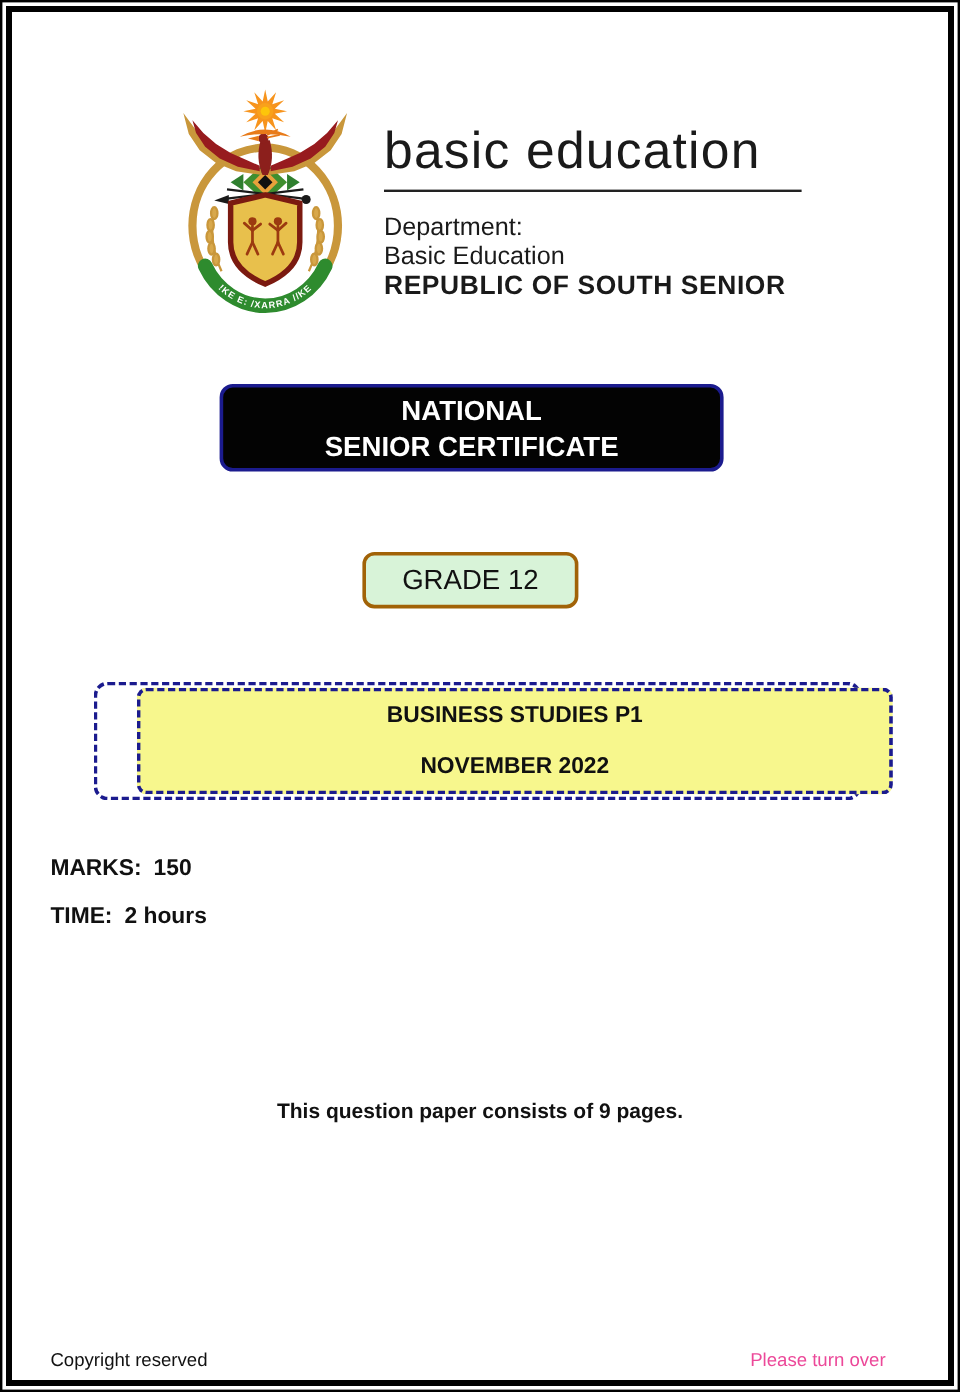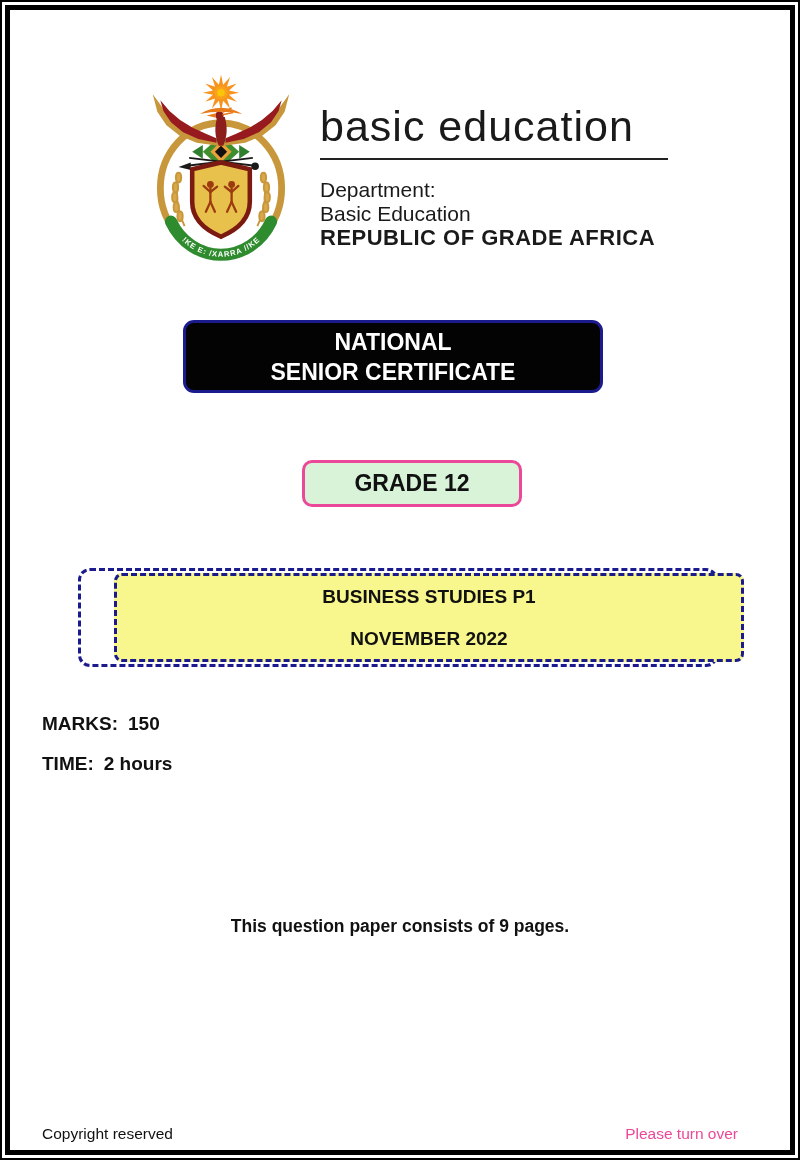--- a/index.html
+++ b/index.html
@@ -46,27 +46,27 @@
     border:3px solid #1b1b8e;
     border-radius:11px;
     box-sizing:border-box;
     display:flex; flex-direction:column; justify-content:center; align-items:center;
     color:#fff; font-weight:bold; font-size:23px; line-height:30px;
     text-align:left;
   }
   
   .grade-badge {
     position:absolute; left:292px; top:450px;
-    width:220px; height:47px;
+    width:180px; height:47px;
     background:#d8f3d8;
-    border:3px solid #ec4899;
+    border:3px solid #a16207;
     border-radius:10px;
     box-sizing:border-box;
     display:flex; justify-content:center; align-items:center;
-    font-weight:bold; font-size:23px; color:#111;
+    font-weight:normal; font-size:23px; color:#111;
   }
   
   .subject-outer {
     position:absolute; left:68px; top:558px;
     width:640px; height:99px;
     border:3px dashed #1b1b8e;
     border-radius:12px;
     box-sizing:border-box;
     background:#fff;
     padding:2px;
@@ -187,21 +187,21 @@
         <path d="M 72 54 Q 100 38 128 54 Q 100 48 72 54 Z" fill="#e87b1a"></path>
       </g>
     </svg>
 
     <div class="wordmark-block">
       <div class="wordmark">basic education</div>
       <div class="wordmark-rule"></div>
       <div class="dept-lines">
         <div>Department:</div>
         <div>Basic Education</div>
-        <div class="dept-line3">REPUBLIC OF GRADE AFRICA</div>
+        <div class="dept-line3">REPUBLIC OF SOUTH SENIOR</div>
       </div>
     </div>
 
     <div class="cert-banner">
       <div>NATIONAL</div>
       <div>SENIOR CERTIFICATE</div>
     </div>
 
     <div class="grade-badge">
       <span>GRADE 12</span>

